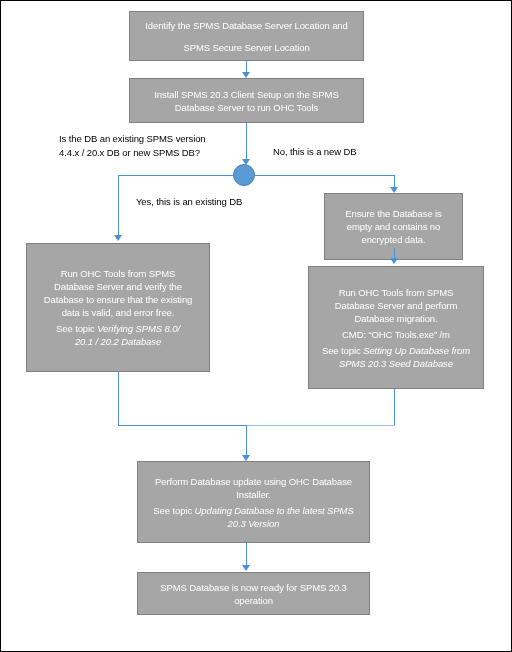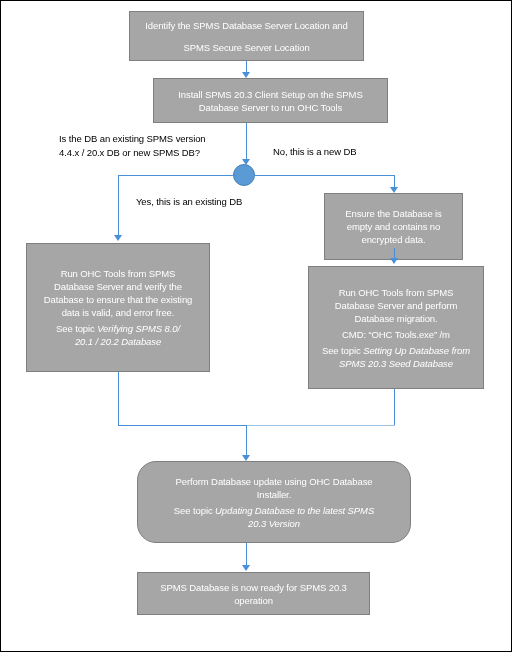--- a/index.html
+++ b/index.html
@@ -84,21 +84,21 @@
 <div id="page">
 
   <div class="node" style="left:128px; top:10px; width:235px; height:50px;">
     <p>Identify the SPMS Database Server Location and</p>
     <p style="margin-top:9px">SPMS Secure Server Location</p>
   </div>
 
   <div class="conn v" style="left:245px; top:60px; height:13px;"></div>
   <div class="arrow" style="left:241.2px; top:71px;"></div>
 
-  <div class="node" style="left:128px; top:77px; width:235px; height:45px;margin-left:24px;">
+  <div class="node" style="left:128px; top:77px; width:235px; height:45px;">
     <p>Install SPMS 20.3 Client Setup on the SPMS</p>
     <p style="margin-top:0">Database Server to run OHC Tools</p>
   </div>
 
   <div class="conn v" style="left:245px; top:122px; height:38px;"></div>
   <div class="arrow" style="left:241.2px; top:158px;"></div>
 
   <div class="label" style="left:58px; top:131px;"><span>Is the DB an existing SPMS version</span><br><span>4.4.x / 20.x DB or new SPMS DB?</span></div>
 
   <div class="decision" style="left:232px; top:163px;"></div>
@@ -135,21 +135,21 @@
 
   <div class="conn v" style="left:116.5px; top:371px; height:54px;"></div>
   <div class="conn h" style="left:116.5px; top:424px; width:129px;"></div>
 
   <div class="conn v" style="left:392.6px; top:388px; height:37px;"></div>
   <div class="conn h pale" style="left:245px; top:424px; width:148.5px;"></div>
 
   <div class="conn v" style="left:245px; top:424px; height:32px;"></div>
   <div class="arrow" style="left:241.2px; top:454px;"></div>
 
-  <div class="node" style="left:136px; top:460px; width:274px; height:82px;border-radius:19px;">
+  <div class="node" style="left:136px; top:460px; width:233px; height:82px;">
     <p><span>Perform Database update using OHC Database</span><br><span>Installer.</span></p>
     <p><span>See topic </span><i>Updating Database to the latest SPMS</i><br><i>20.3 Version</i></p>
   </div>
 
   <div class="conn v" style="left:245px; top:542px; height:24px;"></div>
   <div class="arrow" style="left:241.2px; top:564px;"></div>
 
   <div class="node" style="left:136px; top:571px; width:233px; height:43px;">
     <p><span>SPMS Database is now ready for SPMS 20.3</span><br><span>operation</span></p>
   </div>

